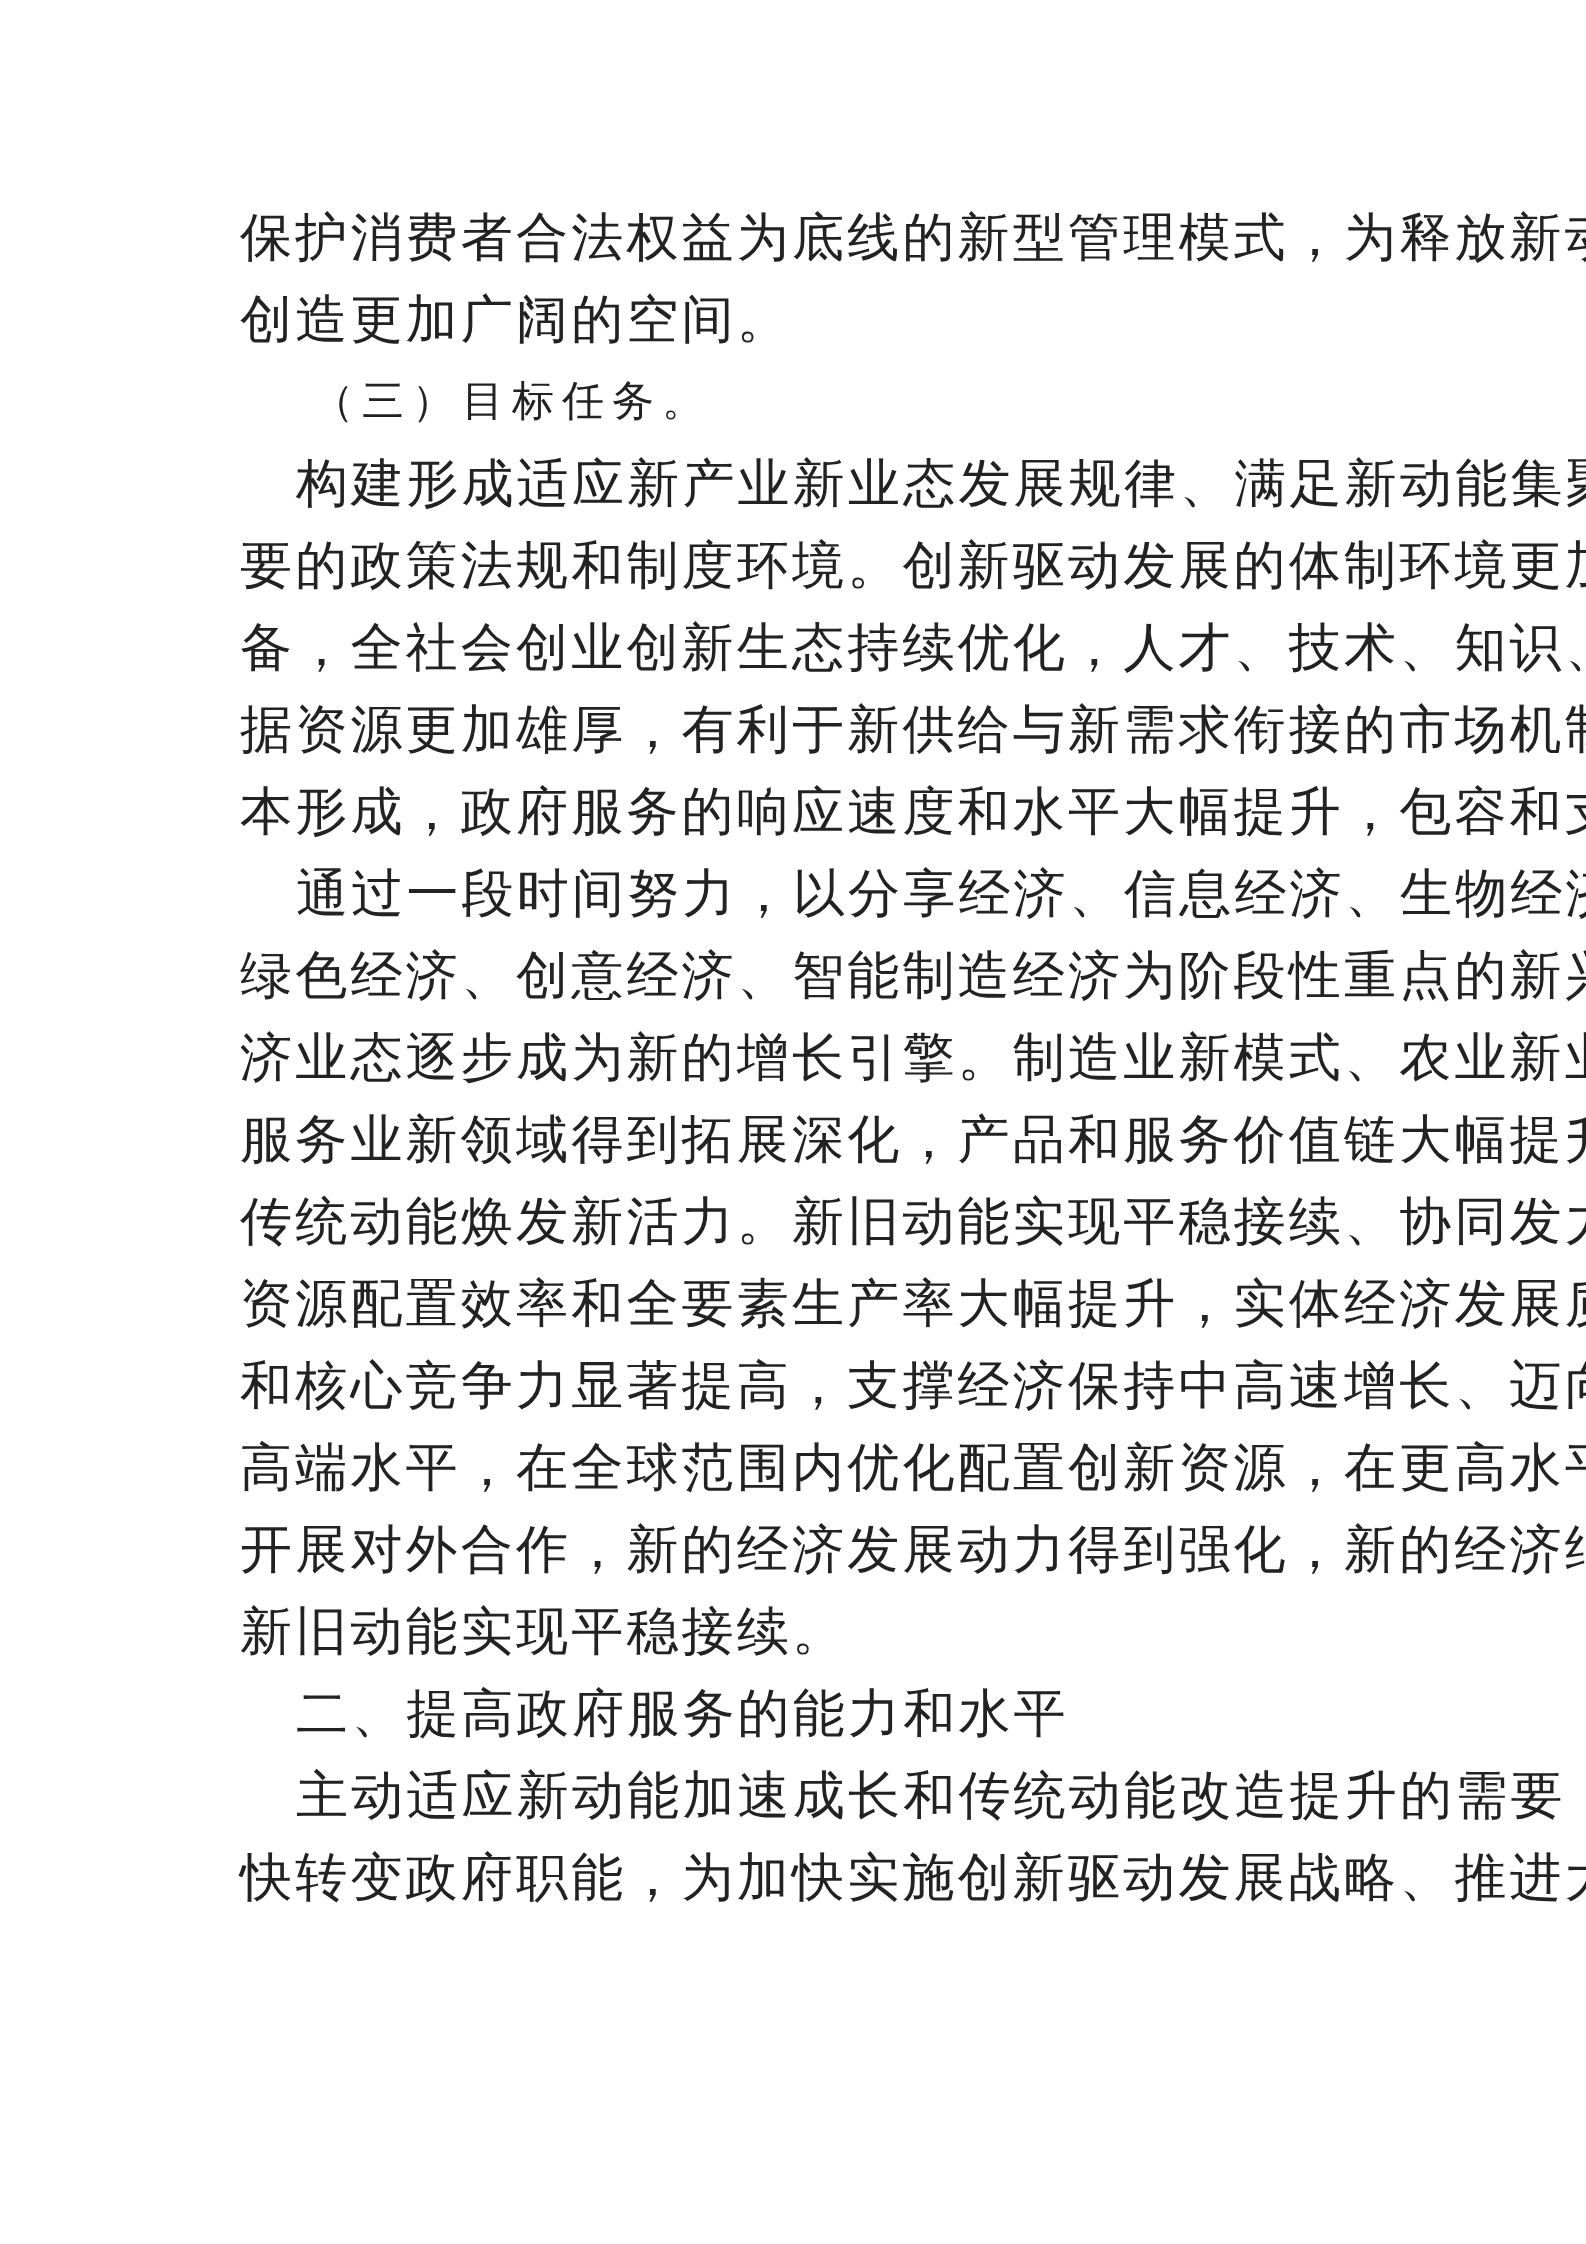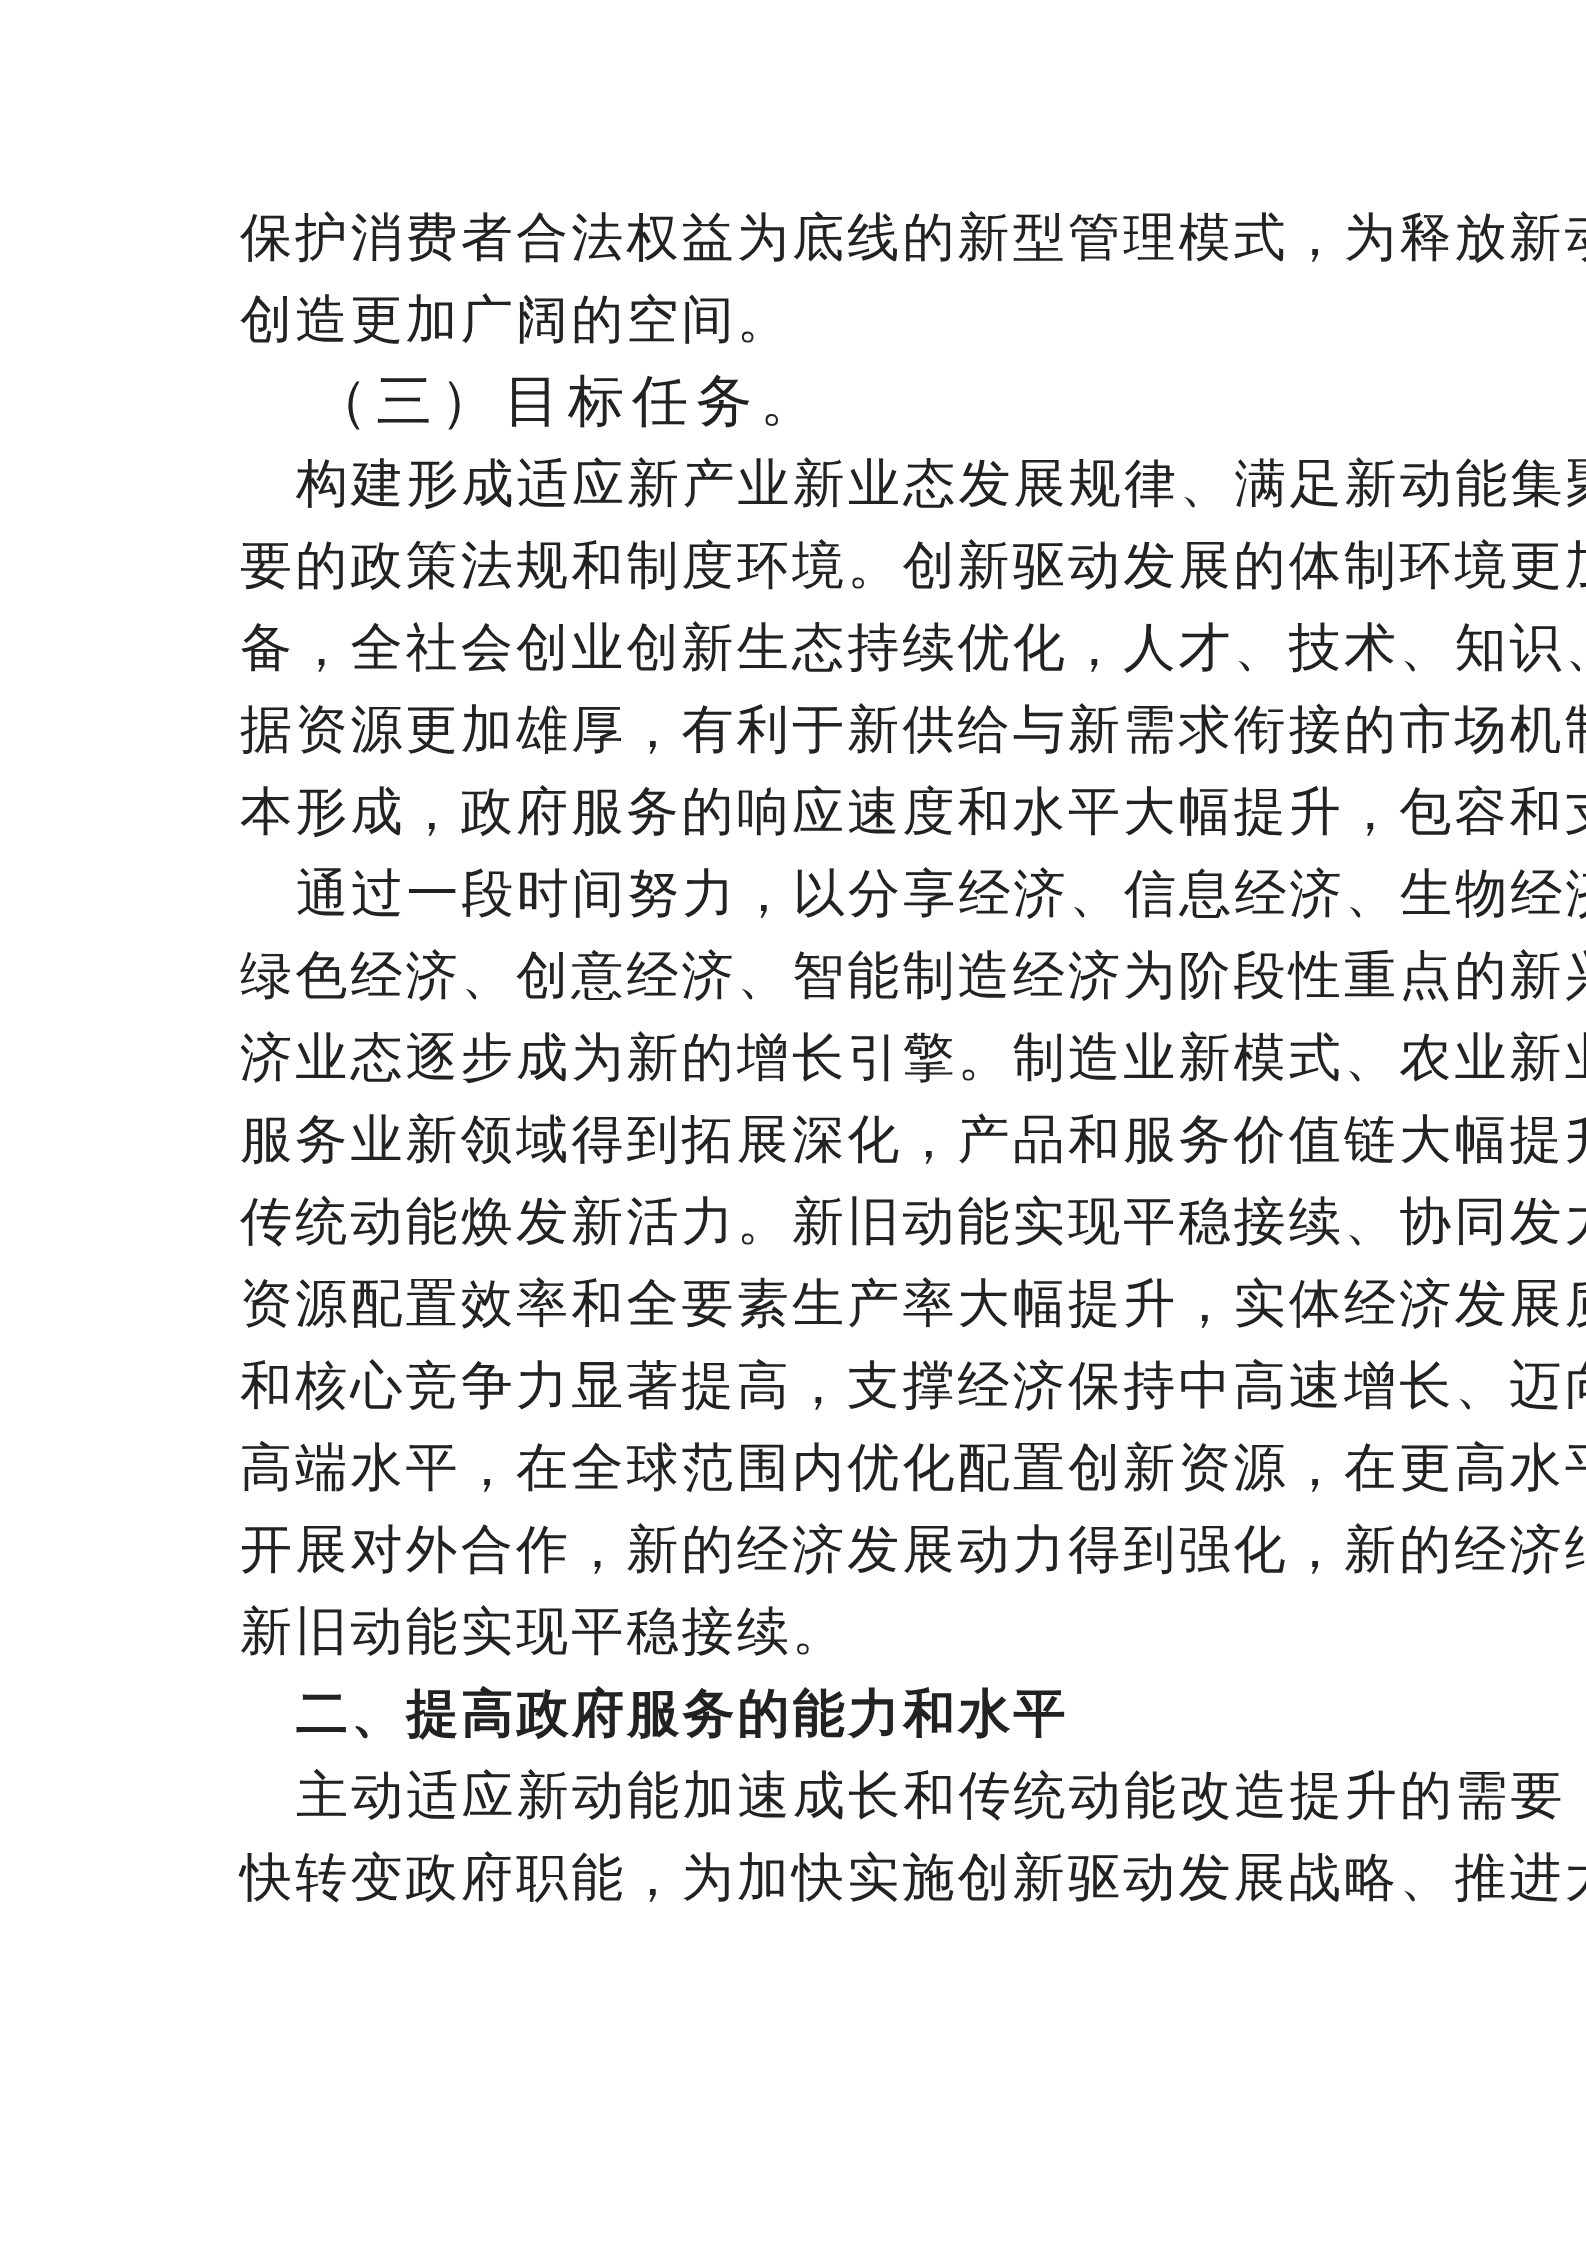--- a/index.html
+++ b/index.html
@@ -29,26 +29,26 @@
       letter-spacing: 3.2px;
     }
     .line.justify {
       text-align: justify;
       text-align-last: justify;
     }
     .indent {
       padding-left: 56px;
     }
     .subheading {
-      font-size: 56px;
+      font-size: 42px;
       letter-spacing: 8px;
       padding-left: 72px;
     }
     .heading {
-      font-weight: bold;
+      font-weight: normal;
       padding-left: 56px;
     }
   </style>
 </head>
 <body>
 
 <div class="page">
 
   <div class="paragraph">
     <div class="line justify">保护消费者合法权益为底线的新型管理模式，为释放新动能</div>

